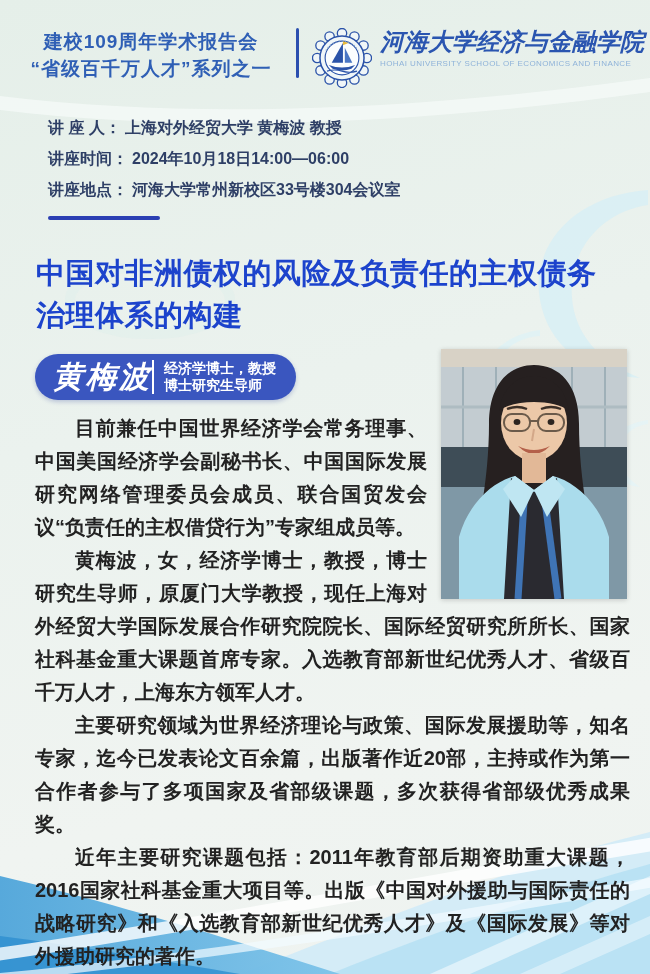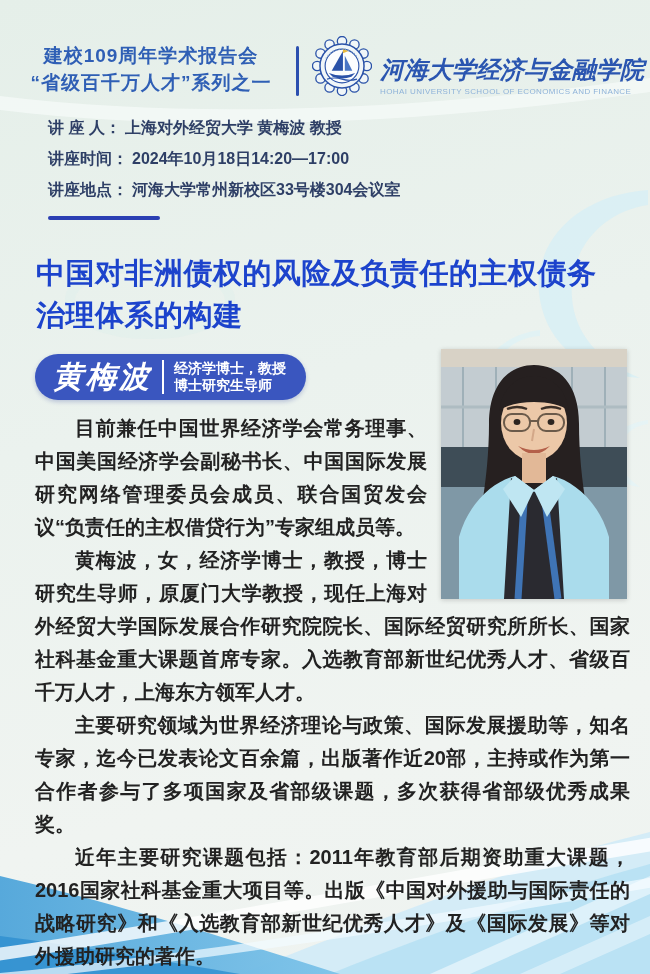--- a/index.html
+++ b/index.html
@@ -6,21 +6,21 @@
   body{
     width:650px;height:974px;overflow:hidden;position:relative;
     font-family:"Liberation Sans",sans-serif;
     background:linear-gradient(165deg,#e5efe9 0%,#ebf2ee 40%,#f0f4f1 75%,#eef3f0 100%);
   }
   .poster{position:relative;width:650px;height:974px;overflow:hidden;}
   .bg-deco{position:absolute;left:0;top:0;width:650px;height:974px;z-index:0;pointer-events:none;}
   .content{position:relative;z-index:1;}
 
   
-  .hdr{display:flex;align-items:flex-end;padding:28px 10px 0 10px;height:68px;}
+  .hdr{display:flex;align-items:flex-start;padding:28px 10px 0 10px;height:68px;}
   .series{width:282px;text-align:center;color:#2f5fb5;font-weight:bold;
           font-size:19px;line-height:27px;letter-spacing:1px;}
   .vdiv{width:3px;height:50px;background:#2b4faf;margin:0 9px 0 4px;border-radius:2px;}
   .seal{width:60px;height:60px;flex:0 0 auto;margin:0 8px 0 4px;}
   .school{flex:1;min-width:0;}
   .school .cn{font-family:"DejaVu Serif","Liberation Serif",serif;font-style:italic;font-weight:bold;
               color:#2a55b0;font-size:24px;line-height:28px;white-space:nowrap;}
   .school .en{color:#8fb3d9;font-size:8px;letter-spacing:.4px;white-space:nowrap;margin-top:3px;}
 
   
@@ -29,21 +29,21 @@
   .rule{margin:11px 0 0 48px;width:112px;height:4px;background:#2b3fb3;border-radius:2px;}
 
   
   .title{margin:32px 28px 0 36px;width:588px;color:#1c43cc;font-weight:bold;
          font-size:29px;line-height:42px;letter-spacing:.5px;}
 
   
   .badge{display:inline-flex;align-items:center;margin:18px 0 0 35px;height:46px;
          background:#3a56bf;border-radius:23px;padding:0 20px 0 18px;box-shadow:0 2px 4px rgba(40,60,150,.25);}
   .badge-name{font-family:"DejaVu Serif","Liberation Serif",serif;font-style:italic;font-weight:bold;
-              color:#fff;font-size:30px;letter-spacing:3px;margin-right:10px;}
+              color:#fff;font-size:30px;letter-spacing:3px;}
   .badge-div{width:2px;height:34px;background:#ffffff;margin-right:10px;}
   .badge-titles{display:flex;flex-direction:column;justify-content:space-between;color:#fff;
                 font-weight:bold;font-size:14px;line-height:17px;}
 
   
   .bio{margin:12px 20px 0 35px;width:595px;color:#222;font-size:20px;line-height:33px;
        font-weight:600;text-align:justify;}
   .bio p{margin:0;text-indent:2em;}
   .bio::after{content:"";display:block;clear:both;}
   .photo{float:right;width:186px;height:250px;margin:-63px 3px 8px 14px;
@@ -120,21 +120,21 @@
         <div class="en">HOHAI UNIVERSITY SCHOOL OF ECONOMICS AND FINANCE</div>
       </div>
     </header>
 
     
     <section class="info">
       <div class="row">
         <span class="lbl">讲 座 人：</span><span class="val">上海对外经贸大学 黄梅波 教授</span>
       </div>
       <div class="row">
-        <span class="lbl">讲座时间：</span><span class="val">2024年10月18日14:20—17:00</span>
+        <span class="lbl">讲座时间：</span><span class="val">2024年10月18日14:00—06:00</span>
       </div>
       <div class="row">
         <span class="lbl">讲座地点：</span><span class="val">河海大学常州新校区33号楼304会议室</span>
       </div>
     </section>
 
     <div class="rule"></div>
 
     
     <h1 class="title">中国对非洲债权的风险及负责任的主权债务治理体系的构建</h1>

